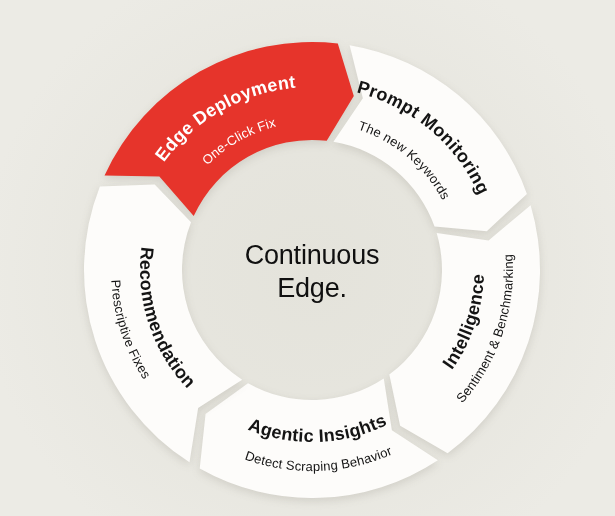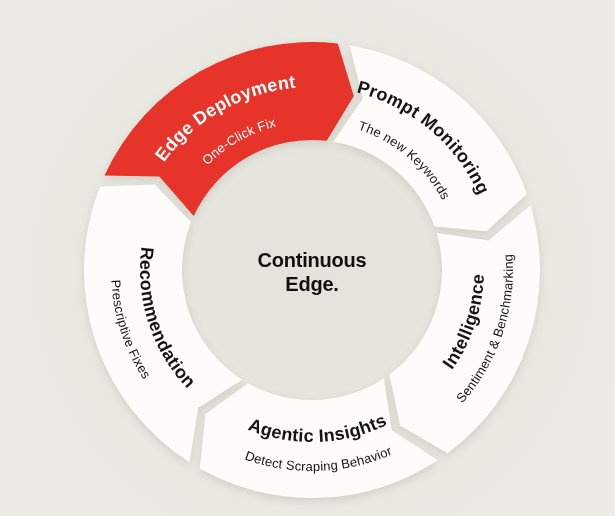--- a/index.html
+++ b/index.html
@@ -37,23 +37,23 @@
     letter-spacing: 0.2px;
   }
   .center-text {
     position: absolute;
     left: 312px;
     top: 272px;
     transform: translate(-50%, -50%);
     width: 260px;
     text-align: center;
     color: #101010;
-    font-size: 20px;
+    font-size: 27px;
     line-height: 1.22;
-    font-weight: 700;
+    font-weight: 400;
     letter-spacing: -0.2px;
   }
   .center-text span { display: block; }
 </style>
 </head>
 <body>
 
 <div class="stage">
   <svg id="loop-svg" width="615" height="516" viewBox="0 0 615 516">
     <defs id="loop-defs">

